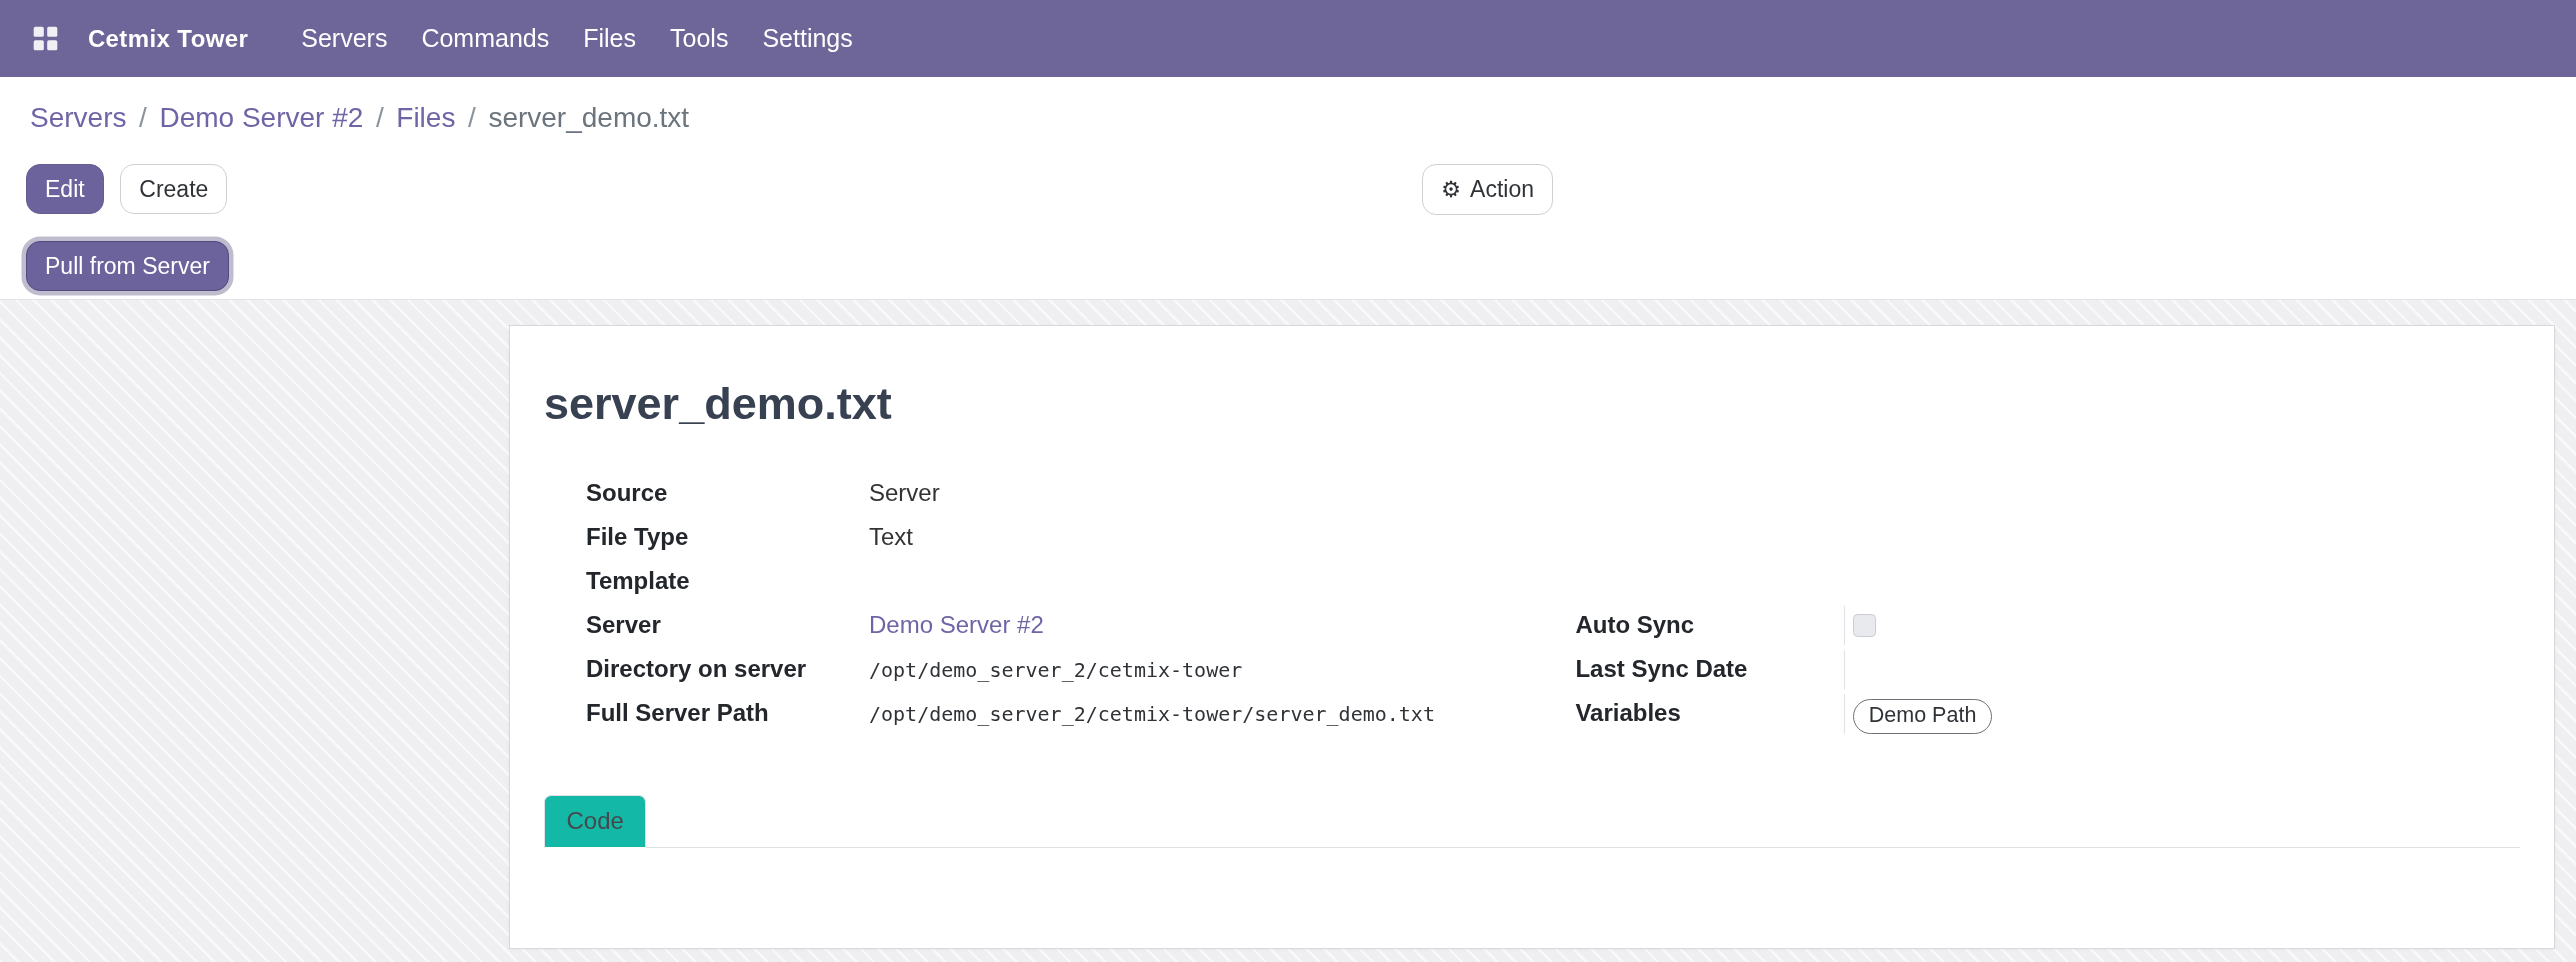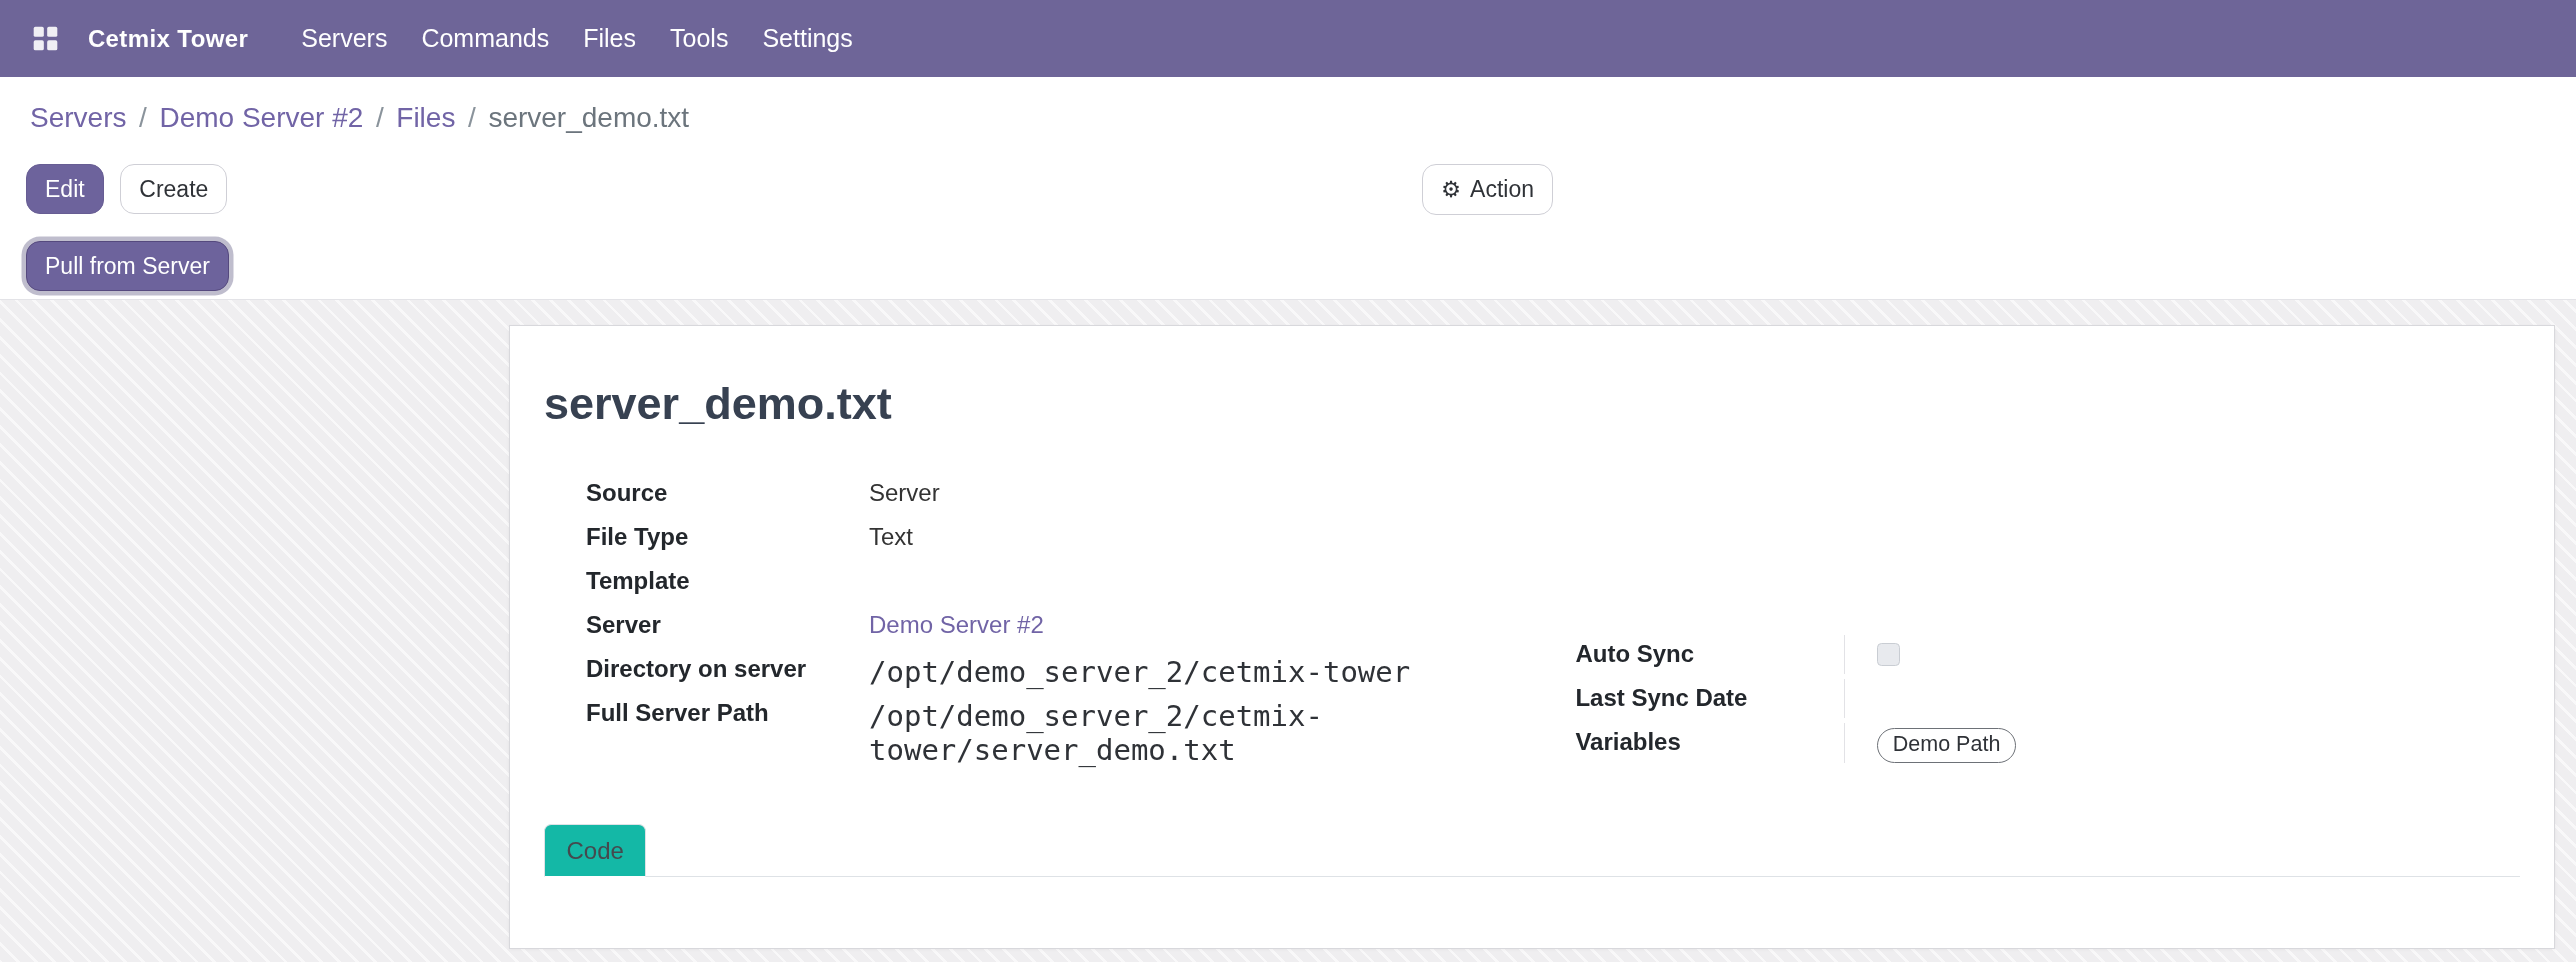--- a/index.html
+++ b/index.html
@@ -63,23 +63,23 @@
   }
   .sheet-title { font-size: 45px; font-weight: 700; color: #374151; margin: 0 0 44px 0; }
 
   .fields { display: flex; align-items: flex-end; margin-left: 42px; }
   .col-left { width: 975px; }
   .col-right { flex: 1; margin-left: 14.4px; }
   .field-row { display: flex; min-height: 44px; align-items: flex-start; }
   .field-label { width: 283px; font-weight: 700; color: #23272c; font-size: 24px; padding-top: 5.4px; }
   .col-right .field-label { width: 269px; }
   .field-value { flex: 1; font-size: 24px; color: #333; padding-top: 5.4px; min-height: 39px; }
-  .col-right .field-value { border-left: 0.9px solid #e2e2e6; padding-left: 32px; }
+  .col-right .field-value { border-left: 0.9px solid #e2e2e6; padding-left: 8px; }
   .link-value { color: var(--link); text-decoration: none; cursor: pointer; }
-  .code-value { font-family: "DejaVu Sans Mono", monospace; font-size: 29px; color: #2f3237; }
+  .code-value { font-family: "DejaVu Sans Mono", monospace; font-size: 20px; color: #2f3237; }
   .checkbox {
     display: inline-block; width: 23px; height: 23px; margin-top: 2.7px;
     background: #e8eaee; border: 0.9px solid #c9cdd3; border-radius: 4.5px; cursor: pointer;
   }
   .tag {
     display: inline-block; border: 1.8px solid #6d7177; border-radius: 897px;
     padding: 0.9px 14.4px 2.7px; font-size: 21.5px; color: #2f3237; line-height: 1.35;
     background: #fff; cursor: pointer;
   }
 

